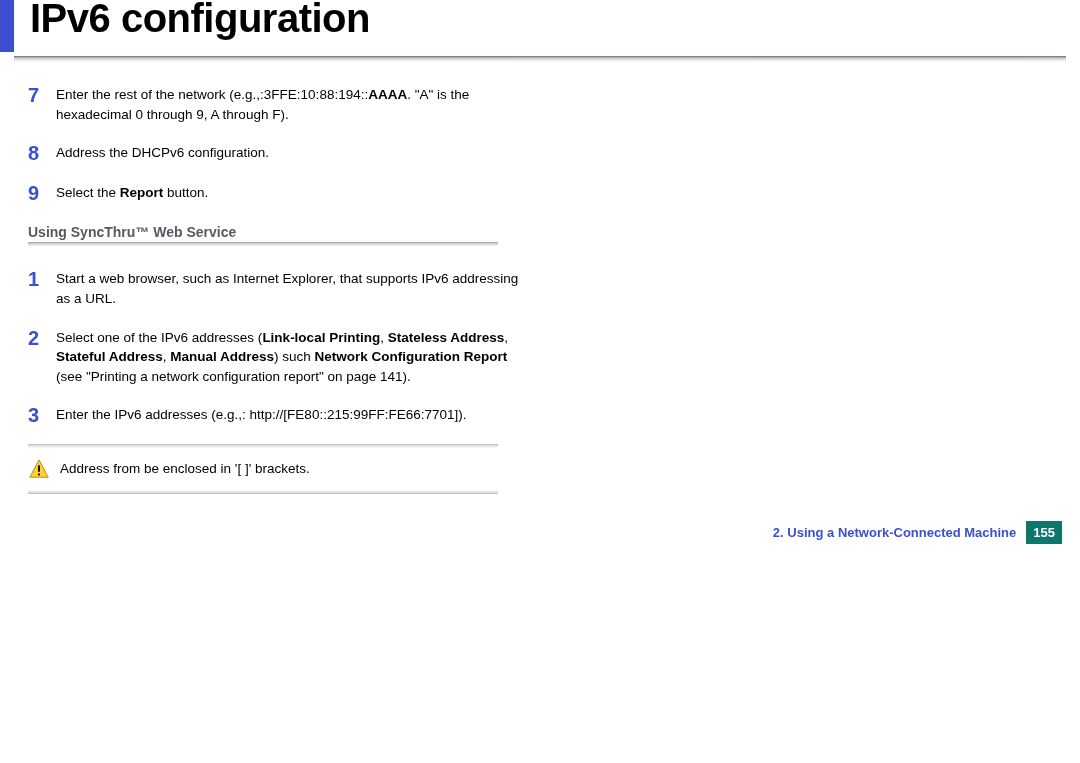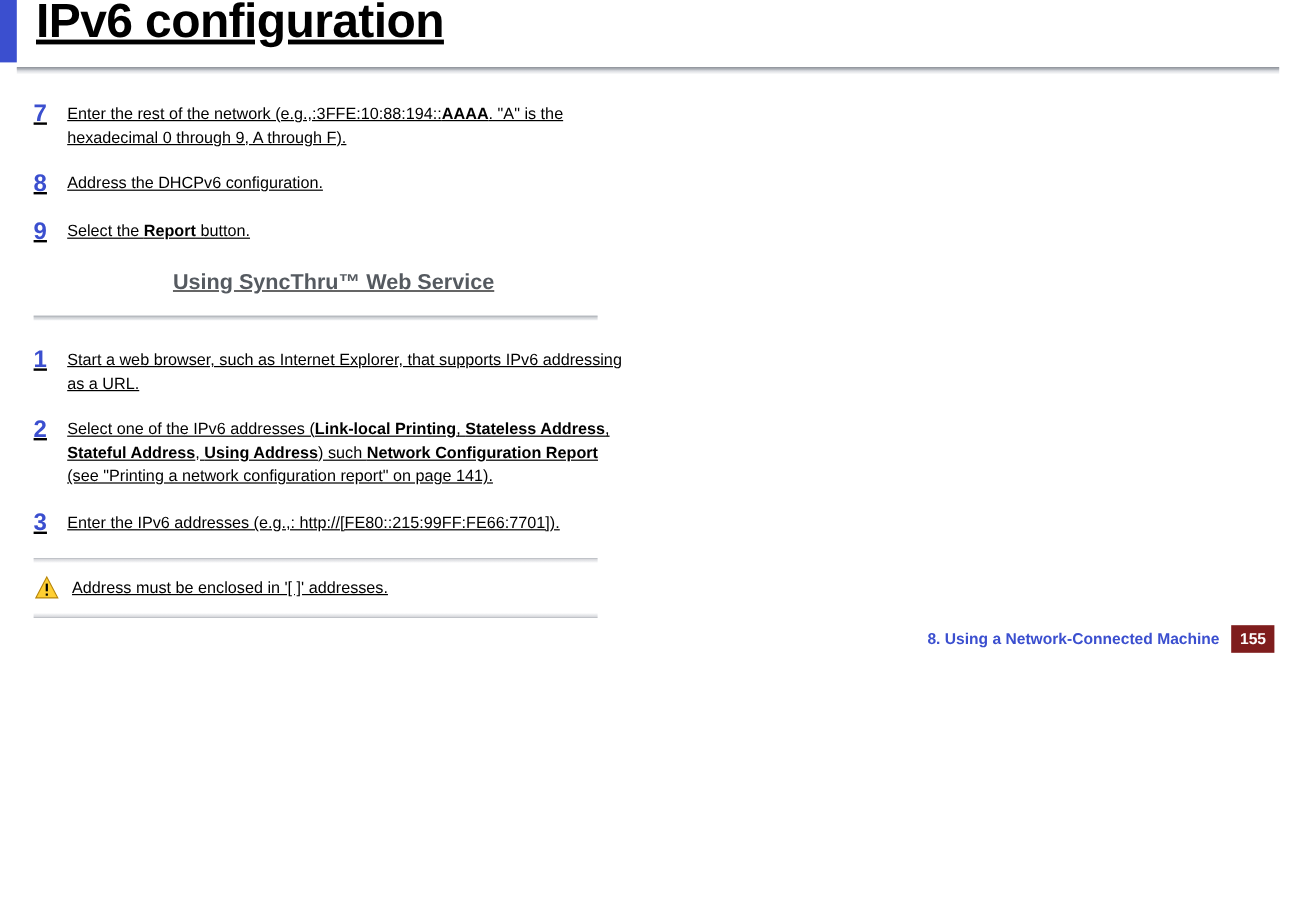--- a/index.html
+++ b/index.html
@@ -1,45 +1,45 @@
 <!DOCTYPE html>
 <html><head>
 <meta charset="utf-8">
 <style>
   * { box-sizing: border-box; margin: 0; padding: 0; }
   html, body { width: 1080px; height: 763px; font-family: "Segoe UI", "Myriad Pro", Arial, sans-serif; background: #fff; color: #000; }
-  .page { position: relative; width: 1080px; height: 562px; text-decoration: underline; }
+  .page { position: relative; width: 1080px; height: 562px; }
 
   
   .hdr { display: flex; align-items: flex-start; }
   .accent-bar { width: 14px; height: 52px; background: #3b4fcf; flex: none; }
   .title { font-size: 40px; font-weight: 700; letter-spacing: -0.5px; margin-left: 16px; margin-top: -4px; }
   .hdr-rule { margin: 4px 14px 0 14px; height: 6px; background: linear-gradient(to bottom, #9aa0a6 0%, #d9dbe0 40%, #fff 100%); border-top: 1px solid #7c8189; }
 
   
   .col { width: 500px; margin-left: 28px; margin-top: 22px; font-size: 13.5px; line-height: 1.45; }
 
   .step { display: flex; margin-bottom: 18px; }
   .step .num { width: 28px; flex: none; font-size: 20px; font-weight: 700; color: #3b4fcf; line-height: 1.1; }
   .step .body { flex: 1; padding-top: 1px; }
 
-  .section-title { font-size: 18px; font-weight: 700; color: #555a60; margin: 16px 0 15px 0; text-align: center; }
+  .section-title { font-size: 14px; font-weight: 700; color: #555a60; margin: 16px 0 0 0; }
   .section-under { height: 4px; background: linear-gradient(to bottom, #c4c7cc 0%, #f3f4f6 100%); border-top: 1px solid #a9adb3; margin-bottom: 22px; width: 470px; }
 
   .warn-box-top { height: 4px; background: linear-gradient(to bottom, #d6d8dc 0%, #fbfbfc 100%); border-top: 1px solid #c0c3c8; width: 470px; margin-top: 18px; }
   .warn-box { width: 470px; display: flex; align-items: center; padding: 10px 0 10px 0; }
   .warn-box-bot { height: 4px; background: linear-gradient(to top, #d6d8dc 0%, #fbfbfc 100%); border-bottom: 1px solid #c0c3c8; width: 470px; }
   .warn-icon { width: 22px; height: 22px; flex: none; margin-right: 10px; }
 
   b { font-weight: 700; }
 
   
   .footer { position: absolute; bottom: 18px; right: 18px; display: flex; align-items: center; }
   .footer .chap { font-size: 13px; font-weight: 700; color: #3b4fcf; margin-right: 10px; }
-  .footer .pgno { background: #7f1d1d; color: #fff; font-weight: 700; font-size: 13px; padding: 4px 7px; }
+  .footer .pgno { background: #0f766e; color: #fff; font-weight: 700; font-size: 13px; padding: 4px 7px; }
 </style>
 </head>
 <body>
 
 <div class="page">
 
   <div class="hdr">
     <div class="accent-bar"></div>
     <div class="title">IPv6 configuration</div>
   </div>
@@ -74,44 +74,44 @@
     <div class="step">
       <div class="num">1</div>
       <div class="body">
         <span>Start a web browser, such as Internet Explorer, that supports IPv6 addressing as a URL.</span>
       </div>
     </div>
 
     <div class="step">
       <div class="num">2</div>
       <div class="body">
-        <span>Select one of the IPv6 addresses (</span><b>Link-local Printing</b><span>, </span><b>Stateless Address</b><span>, </span><b>Stateful Address</b><span>, </span><b>Using Address</b><span>) such </span><b>Network Configuration Report</b><span> (see "Printing a network configuration report" on page 141).</span>
+        <span>Select one of the IPv6 addresses (</span><b>Link-local Printing</b><span>, </span><b>Stateless Address</b><span>, </span><b>Stateful Address</b><span>, </span><b>Manual Address</b><span>) such </span><b>Network Configuration Report</b><span> (see "Printing a network configuration report" on page 141).</span>
       </div>
     </div>
 
     <div class="step">
       <div class="num">3</div>
       <div class="body">
         <span>Enter the IPv6 addresses (e.g.,: http://[FE80::215:99FF:FE66:7701]).</span>
       </div>
     </div>
 
     <div class="warn-box-top"></div>
     <div class="warn-box">
       <div class="warn-icon">
         <svg viewBox="0 0 24 24" width="22" height="22">
           <polygon points="12,2 22,21 2,21" fill="#ffcf33" stroke="#b8860b" stroke-width="1"></polygon>
           <rect x="11" y="8" width="2" height="7" fill="#000"></rect>
           <rect x="11" y="17" width="2" height="2" fill="#000"></rect>
         </svg>
       </div>
-      <div>Address must be enclosed in '[ ]' addresses.</div>
+      <div>Address from be enclosed in '[ ]' brackets.</div>
     </div>
     <div class="warn-box-bot"></div>
 
   </div>
 
   <div class="footer">
-    <div class="chap">8.  Using a Network-Connected Machine</div>
+    <div class="chap">2.  Using a Network-Connected Machine</div>
     <div class="pgno">155</div>
   </div>
 
 </div>
 
 </body></html>

